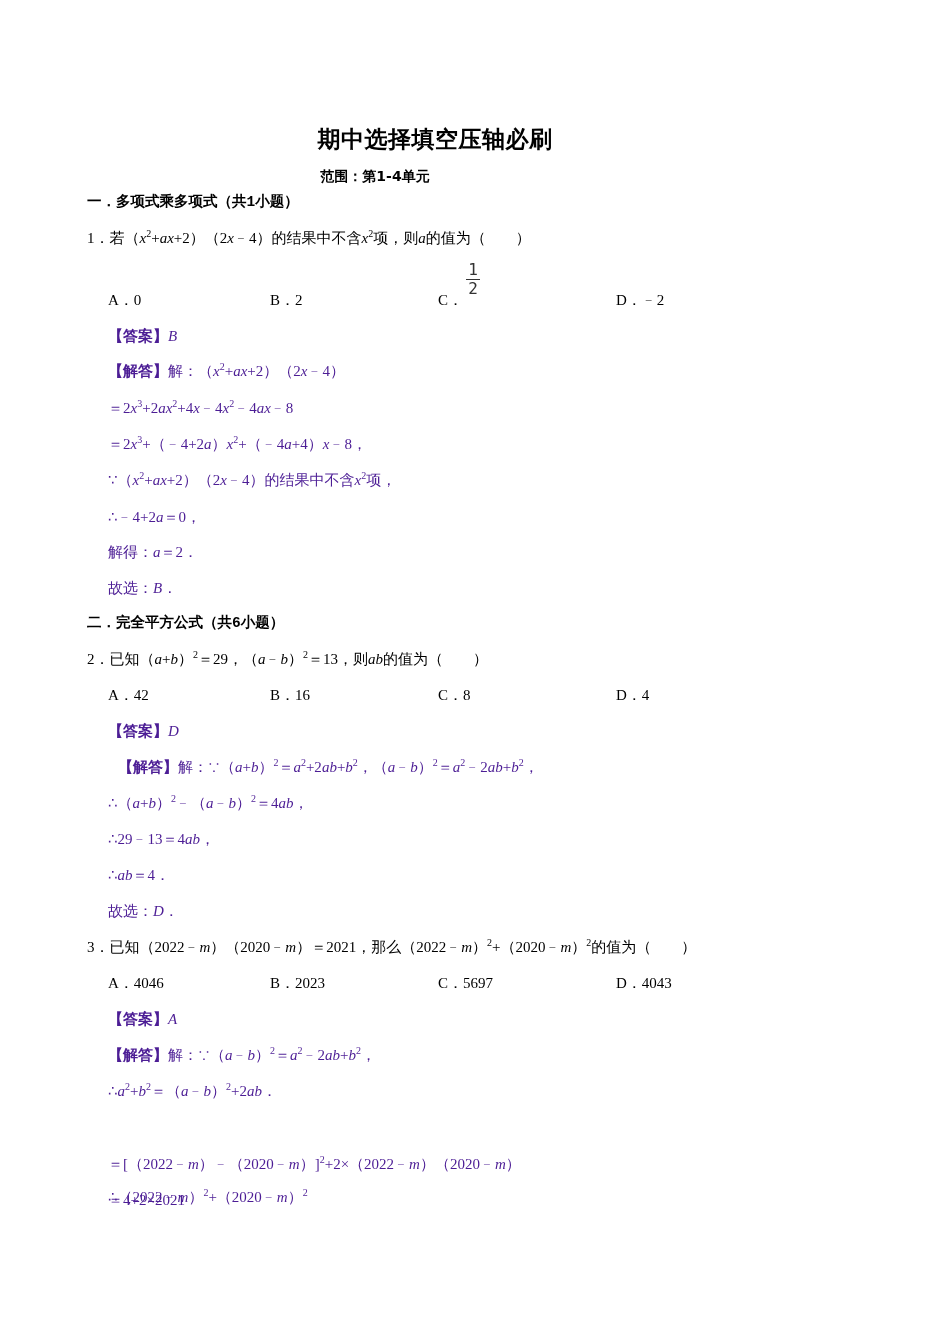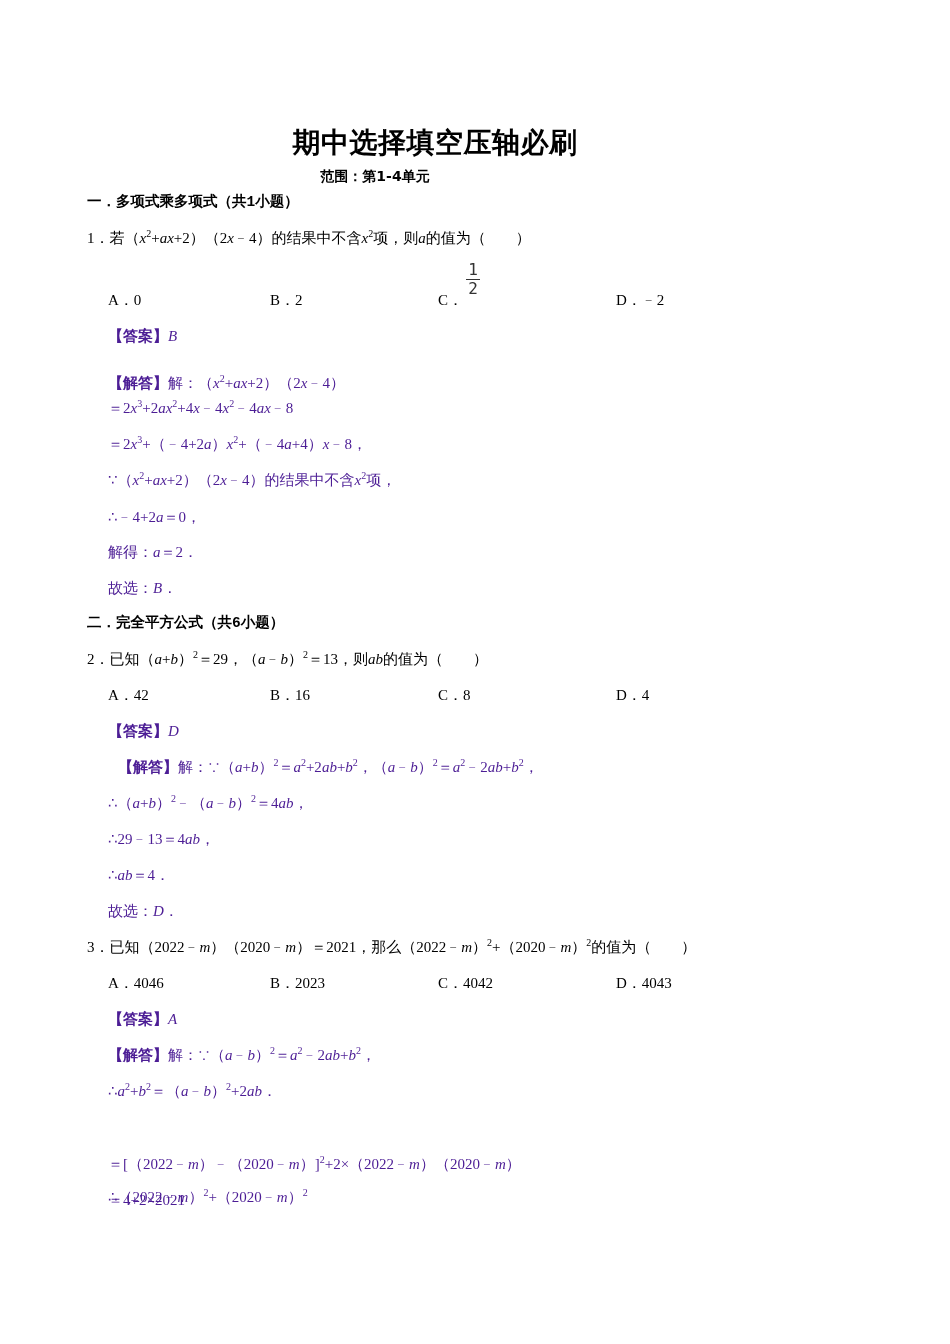--- a/index.html
+++ b/index.html
@@ -21,21 +21,21 @@
     width: 950px;
     height: 1344px;
   }
   .title {
     position: absolute;
     left: 0; width: 870px;
     top: 124px;
     text-align: center;
     font-family: "DejaVu Sans", "Liberation Sans", sans-serif;
     font-weight: bold;
-    font-size: 28px;
+    font-size: 23px;
     letter-spacing: 0.5px;
   }
   .subtitle {
     position: absolute;
     left: 0; width: 750px;
     top: 168px;
     text-align: center;
     font-family: "DejaVu Sans", "Liberation Sans", sans-serif;
     font-weight: bold;
     font-size: 14px;
@@ -108,21 +108,21 @@
       <span class="bar"></span>
       <span>2</span>
     </span>
     <span class="opt opt-d"><span>D．</span><span>﹣2</span></span>
   </div>
 
   <div class="line ans" style="top:326px;">
     <span class="bracket">【答案】</span><i>B</i>
   </div>
 
-  <div class="line ans" style="top:361px;margin-top:12px;">
+  <div class="line ans" style="top:361px;">
     <span class="bracket">【解答】</span>解：（<i>x</i><sup>2</sup>+<i>ax</i>+2）（2<i>x</i>﹣4）
   </div>
   <div class="line ans" style="top:398px;">
     ＝2<i>x</i><sup>3</sup>+2<i>ax</i><sup>2</sup>+4<i>x</i>﹣4<i>x</i><sup>2</sup>﹣4<i>ax</i>﹣8
   </div>
   <div class="line ans" style="top:434px;">
     ＝2<i>x</i><sup>3</sup>+（﹣4+2<i>a</i>）<i>x</i><sup>2</sup>+（﹣4<i>a</i>+4）<i>x</i>﹣8，
   </div>
   <div class="line ans" style="top:470px;">
     ∵（<i>x</i><sup>2</sup>+<i>ax</i>+2）（2<i>x</i>﹣4）的结果中不含<i>x</i><sup>2</sup>项，
@@ -170,21 +170,21 @@
     故选：<i>D</i>．
   </div>
 
   <div class="line q" style="top:937px;">
     <span>3．</span><span>已知（2022﹣<i>m</i>）（2020﹣<i>m</i>）＝2021，那么（2022﹣<i>m</i>）<sup>2</sup>+（2020﹣<i>m</i>）<sup>2</sup>的值为（　　）</span>
   </div>
 
   <div class="line opt-row" style="top:973px;">
     <span class="opt opt-a"><span>A．</span><span>4046</span></span>
     <span class="opt opt-b"><span>B．</span><span>2023</span></span>
-    <span class="opt opt-c"><span>C．</span><span>4042</span></span>
+    <span class="opt opt-c"><span>C．</span><span>5697</span></span>
     <span class="opt opt-d"><span>D．</span><span>4043</span></span>
   </div>
 
   <div class="line ans" style="top:1009px;">
     <span class="bracket">【答案】</span><i>A</i>
   </div>
 
   <div class="line ans" style="top:1045px;">
     <span class="bracket">【解答】</span>解：∵（<i>a</i>﹣<i>b</i>）<sup>2</sup>＝<i>a</i><sup>2</sup>﹣2<i>ab</i>+<i>b</i><sup>2</sup>，
   </div>

